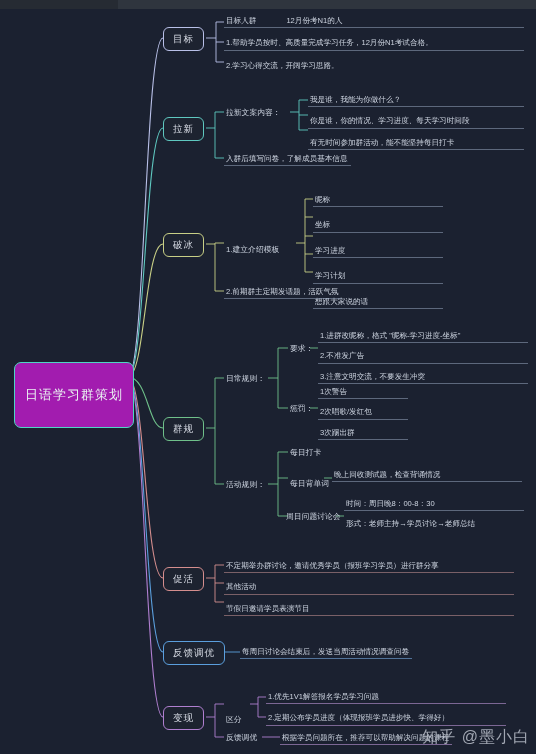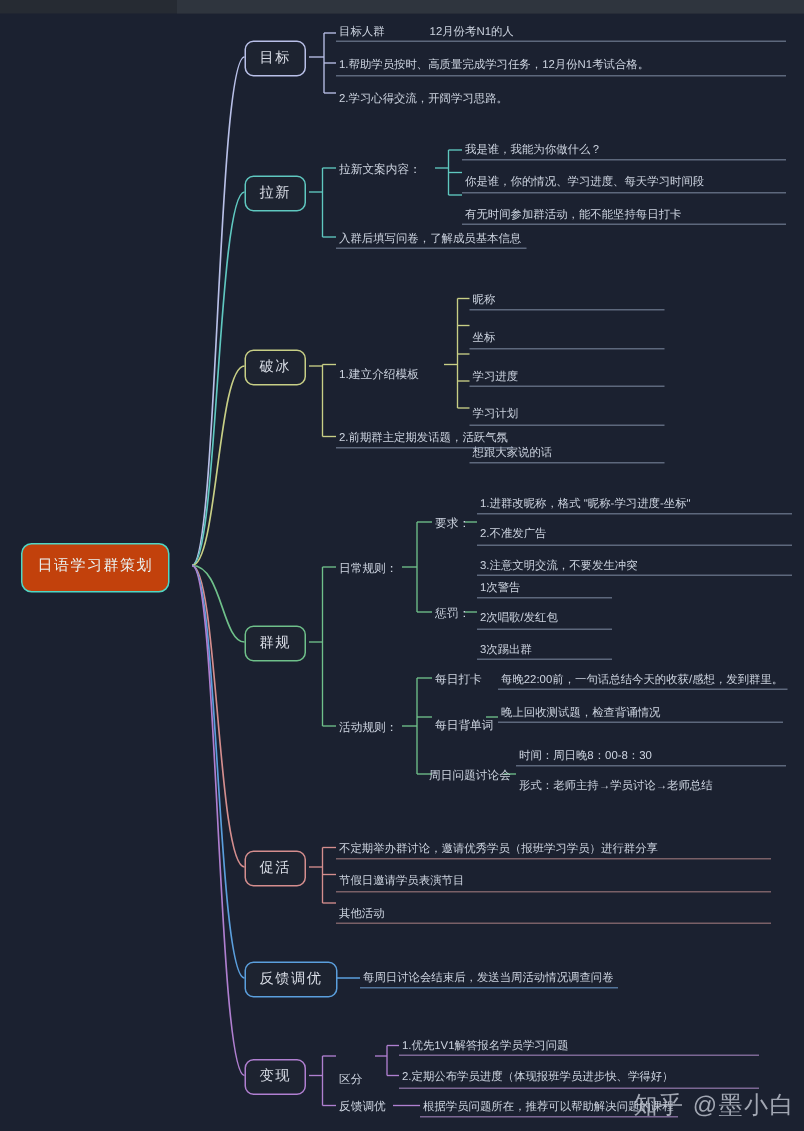--- a/index.html
+++ b/index.html
@@ -10,22 +10,22 @@
     overflow:hidden;position:relative;
   }
   #topbar{position:absolute;left:0;top:0;width:536px;height:9px;background:#262b33;}
   #topbar .seg{position:absolute;left:118px;top:0;width:418px;height:9px;background:#2f353e;}
   #canvas{position:absolute;left:0;top:0;width:536px;height:754px;}
   svg#links{position:absolute;left:0;top:0;width:536px;height:754px;pointer-events:none;}
 
   .node{position:absolute;box-sizing:border-box;color:#d9dde6;
         font-size:9px;line-height:1.25;white-space:nowrap;}
   .rootnode{
-    border:1.4px solid #4fd6c4;border-radius:7px;background:#c2410c;
-    color:#eaf3f2;font-size:10px;padding:9px 10px;letter-spacing:1px;
+    border:1.4px solid #4fd6c4;border-radius:7px;background:#a21caf;
+    color:#eaf3f2;font-size:13px;padding:24px 10px;letter-spacing:1px;
   }
   .branch{
     border:1px solid #888;border-radius:6px;background:#1d2330;
     padding:5px 9px;font-size:9.5px;letter-spacing:1px;text-align:center;
   }
   .leaf{
     border-bottom:1px solid rgba(160,175,200,.5);
     padding:2px 3px 2px 2px;font-size:7.6px;color:#cdd4e0;
   }
   .mid{
@@ -180,38 +180,37 @@
 </div>
 
 <div class="node mid" style="left:288px;top:402px;">惩罚：</div>
 <div class="node" style="left:318px;top:385px;width:90px;">
   <div class="leaf">1次警告</div>
   <div class="leaf" style="margin-top:6px;">2次唱歌/发红包</div>
   <div class="leaf" style="margin-top:6px;">3次踢出群</div>
 </div>
 
 <div class="node mid" style="left:288px;top:446px;">每日打卡</div>
-<div class="node leaf" style="left:332px;top:446px;">每晚22:00前，一句话总结今天的收获/感想，发到群里。</div>
 
 <div class="node mid" style="left:288px;top:477px;">每日背单词</div>
 <div class="node" style="left:332px;top:462px;width:190px;">
   <div class="leaf" style="margin-top:6px;">晚上回收测试题，检查背诵情况</div>
 </div>
 
 <div class="node mid" style="left:284px;top:510px;">周日问题讨论会</div>
 <div class="node" style="left:344px;top:497px;width:180px;">
   <div class="leaf">时间：周日晚8：00-8：30</div>
   <div class="leaf" style="margin-top:6px;border-bottom:none;">形式：老师主持→学员讨论→老师总结</div>
 </div>
 
 <div class="node branch" style="left:163px;top:567px;border-color:#d58e8e;">促活</div>
 <div class="node" style="left:224px;top:559px;width:290px;">
   <div class="leaf" style="border-bottom-color:rgba(200,150,150,.55);">不定期举办群讨论，邀请优秀学员（报班学习学员）进行群分享</div>
+  <div class="leaf" style="margin-top:7px;border-bottom-color:rgba(200,150,150,.55);">其他活动</div>
   <div class="leaf" style="margin-top:7px;border-bottom-color:rgba(200,150,150,.55);">节假日邀请学员表演节目</div>
-  <div class="leaf" style="margin-top:7px;border-bottom-color:rgba(200,150,150,.55);">其他活动</div>
 </div>
 
 <div class="node branch" style="left:163px;top:641px;border-color:#5b9fdd;">反馈调优</div>
 <div class="node leaf" style="left:240px;top:645px;border-bottom-color:rgba(120,170,225,.6);">每周日讨论会结束后，发送当周活动情况调查问卷</div>
 
 <div class="node branch" style="left:163px;top:706px;border-color:#b07fd0;">变现</div>
 <div class="node mid" style="left:224px;top:713px;">区分</div>
 <div class="node" style="left:266px;top:690px;width:240px;">
   <div class="leaf" style="border-bottom-color:rgba(190,150,215,.6);">1.优先1V1解答报名学员学习问题</div>
   <div class="leaf" style="margin-top:7px;border-bottom-color:rgba(190,150,215,.6);">2.定期公布学员进度（体现报班学员进步快、学得好）</div>

